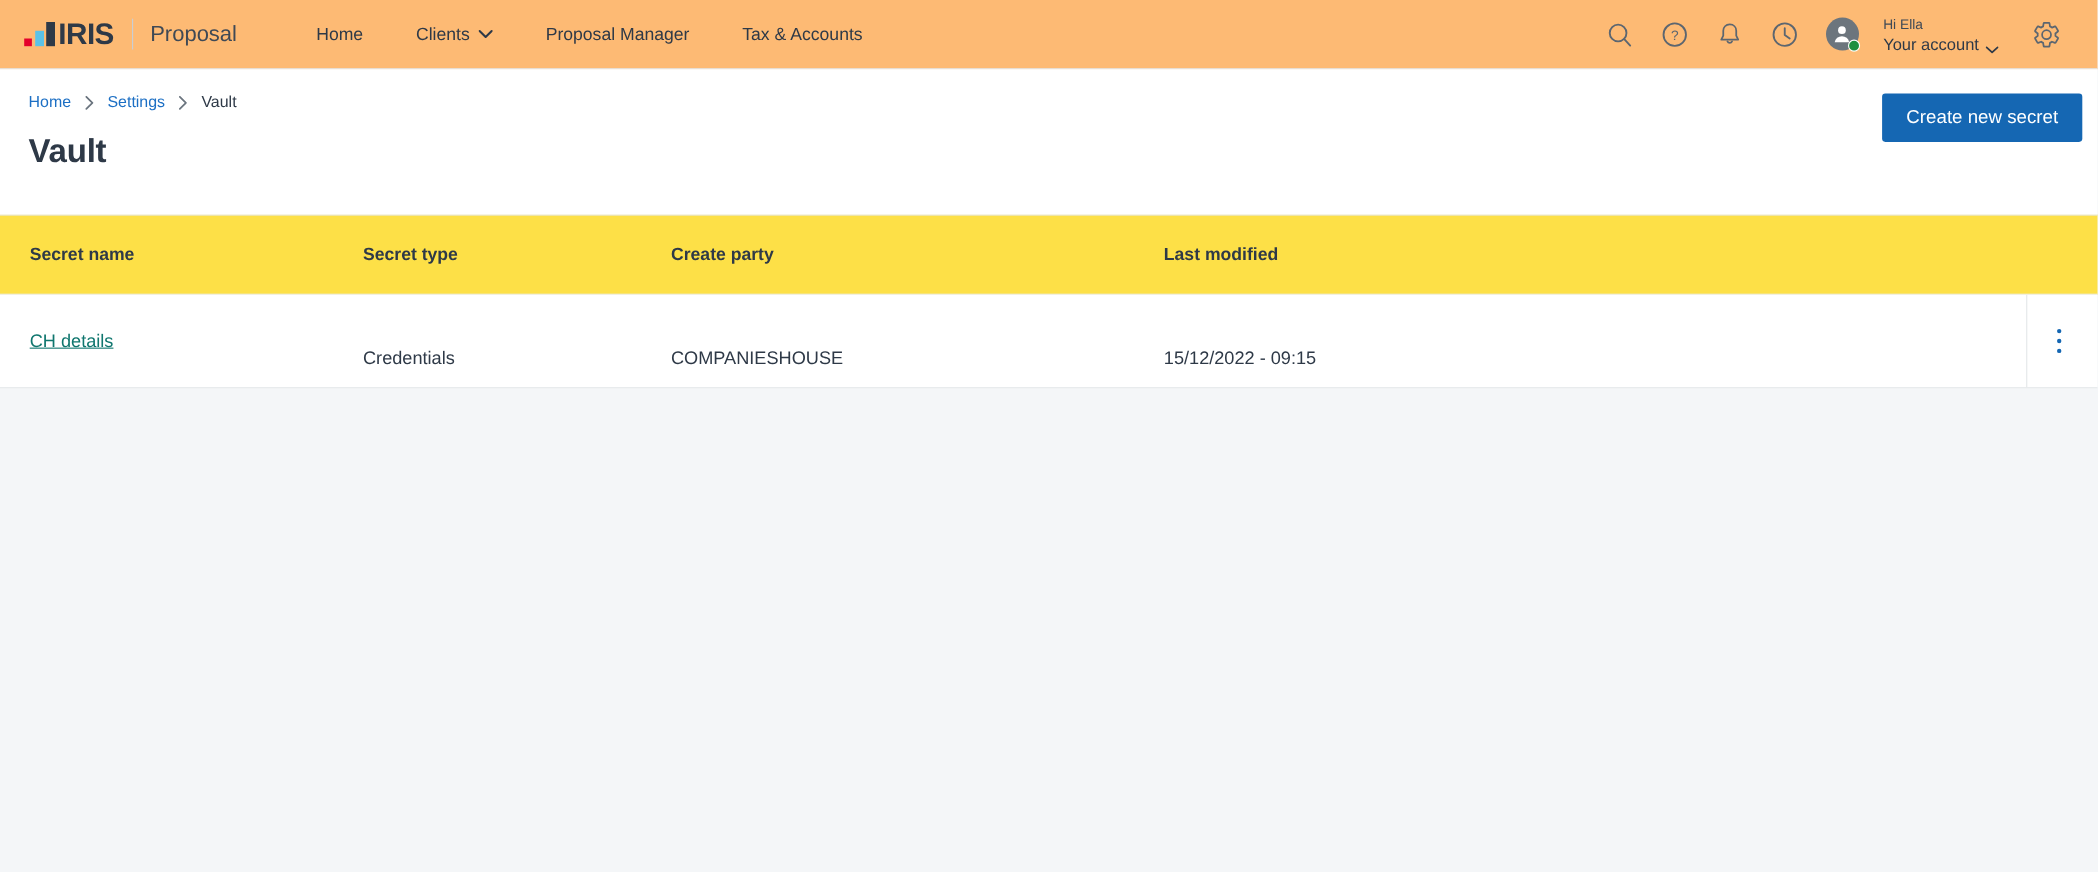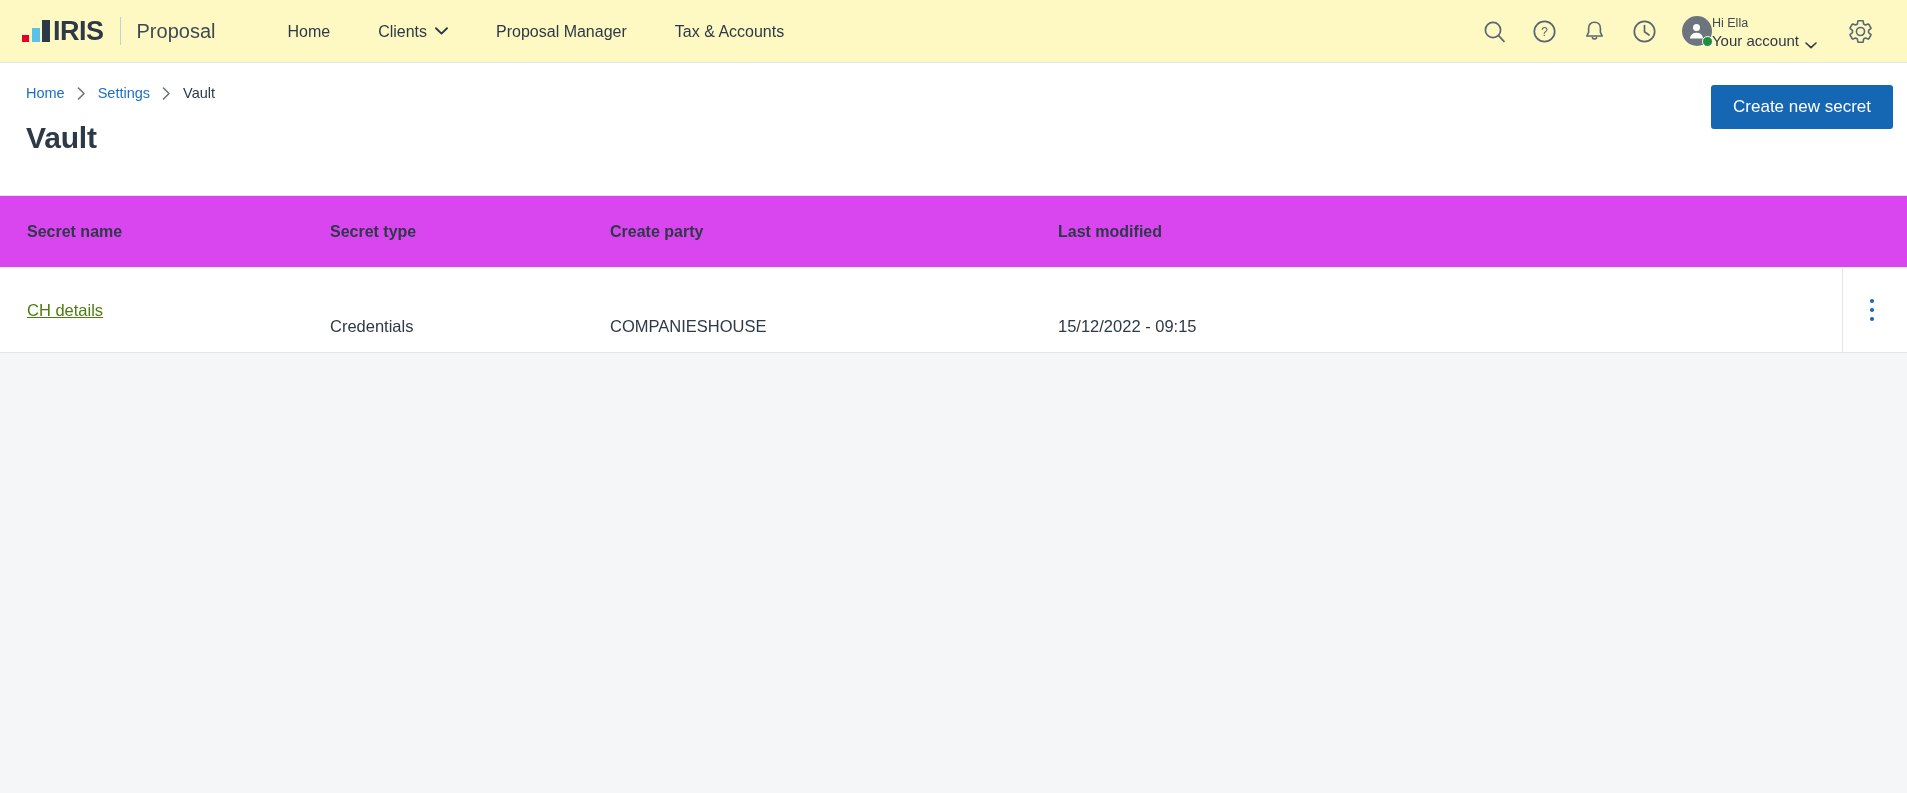--- a/index.html
+++ b/index.html
@@ -7,21 +7,21 @@
     width: 1907px;
     height: 793px;
     background: #f4f6f8;
     font-family: "Liberation Sans", sans-serif;
     -webkit-font-smoothing: antialiased;
   }
 
   
   .topbar {
     height: 63px;
-    background: #fef9c3;
+    background: #fdba74;
     border-bottom: 1px solid #e3e6e9;
     display: flex;
     align-items: center;
     padding: 0 22px 0 22px;
     position: relative;
   }
   .brand { display: flex; align-items: center; height: 100%; }
   .logo-mark {
     display: flex;
     align-items: flex-end;
@@ -83,21 +83,21 @@
     align-items: center;
     justify-content: center;
     cursor: pointer;
     color: #5c6670;
   }
   .account {
     display: flex;
     align-items: center;
     cursor: pointer;
     padding: 0 4px 0 12px;
-    gap: 0;
+    gap: 22px;
   }
   .avatar-wrap { position: relative; width: 30px; height: 30px; }
   .avatar {
     width: 30px; height: 30px;
     border-radius: 50%;
     background: #6c757d;
     display: flex; align-items: center; justify-content: center;
   }
   .status-dot {
     position: absolute;
@@ -155,21 +155,21 @@
     border-radius: 3px;
     padding: 0 22px;
     height: 44px;
     cursor: pointer;
     font-family: inherit;
   }
 
   
   .table { width: 100%; }
   .t-head {
-    background: #d946ef;
+    background: #fde047;
     border-top: 1px solid #e3e6e9;
     border-bottom: 1px solid #eceff2;
     height: 73px;
     display: flex;
     align-items: center;
     justify-content: flex-end;
   }
   .t-row {
     background: #ffffff;
     height: 85px;
@@ -188,21 +188,21 @@
     font-weight: 700;
     color: #2e3947;
   }
   .td {
     font-size: 16.5px;
     color: #2e3947;
     margin-top: 33px;
   }
   .cell-link {
     font-size: 16.5px;
-    color: #4d7c0f;
+    color: #0f766e;
     text-decoration: underline;
     cursor: pointer;
   }
   .row-divider {
     position: absolute;
     left: 1842px;
     top: 0;
     bottom: 0;
     width: 1px;
     background: #e3e6e9;

